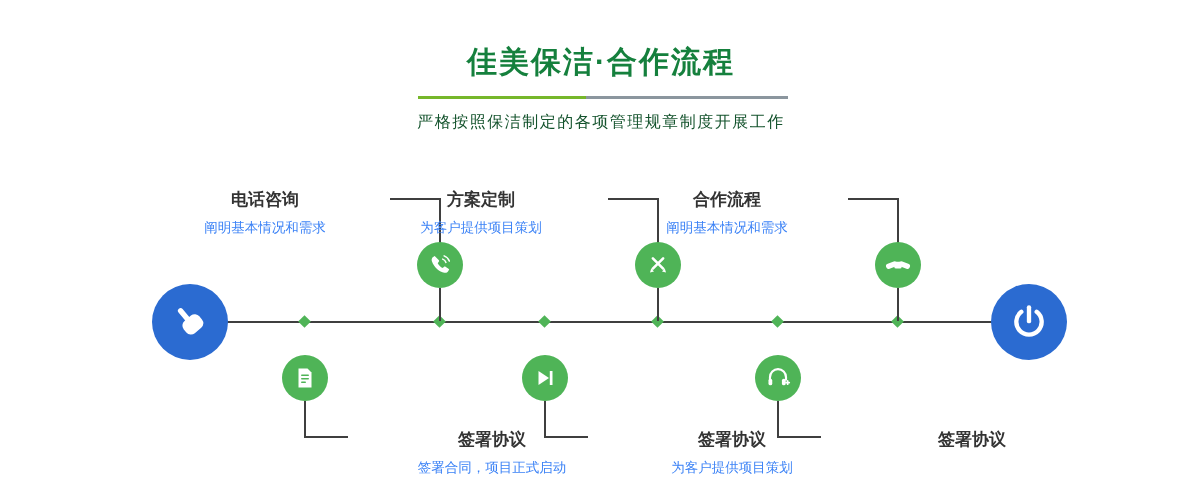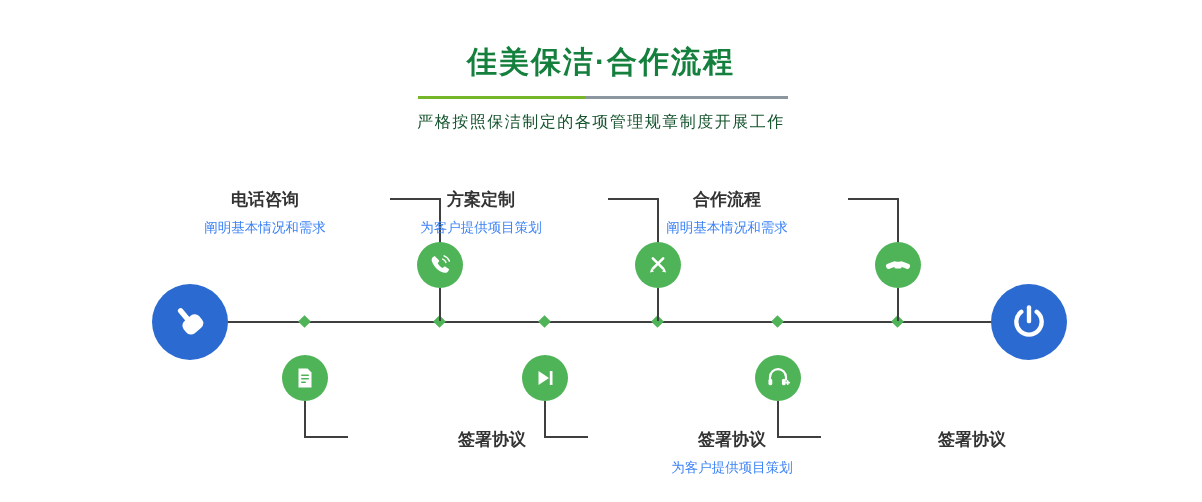--- a/index.html
+++ b/index.html
@@ -165,20 +165,21 @@
         <g fill="#4fb457">
           <rect x="8" y="8.5" width="8" height="1.6" rx="0.8"></rect>
           <rect x="8" y="12" width="8" height="1.6" rx="0.8"></rect>
           <rect x="8" y="15.5" width="5" height="1.6" rx="0.8"></rect>
         </g>
       </svg>
     </span>
   </div>
   <div class="bottom-label" id="label-b1">
     <div class="step-title">签署协议</div>
+    <div class="step-desc">签署合同，项目正式启动</div>
   </div>
 
   <div class="conn" id="conn-b2-s"></div>
   <div class="conn" id="conn-b2-h"></div>
   <div class="node" id="node-b2">
     <span class="icon">
       <svg width="24" height="24" viewBox="0 0 24 24">
         <g fill="#fff">
           <path d="M5.5 5 16 12 5.5 19z"></path>
           <rect x="16.8" y="5" width="2.7" height="14"></rect>

